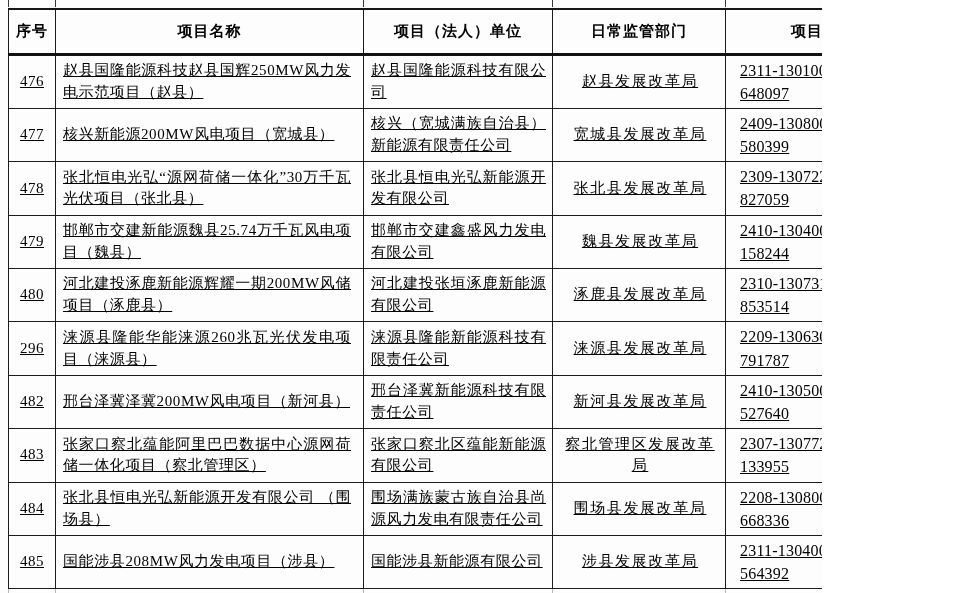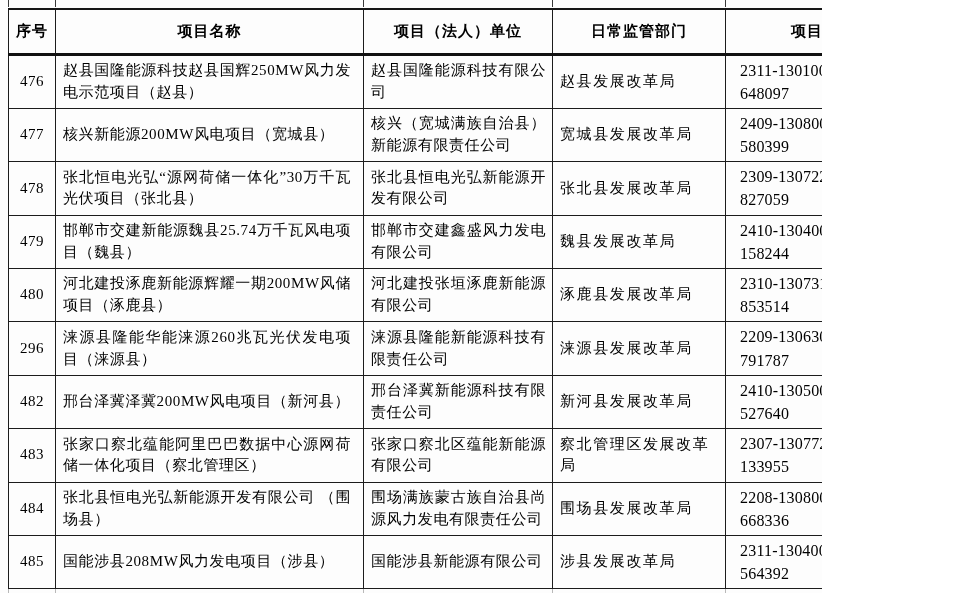--- a/index.html
+++ b/index.html
@@ -32,21 +32,21 @@
   .doc-table thead tr { height: 45px; }
   .doc-table th {
     font-weight: bold;
     font-size: 15px;
     text-align: center;
     letter-spacing: 1px;
     border-top: 2px solid #161616;
     border-bottom: 3px solid #111111;
     padding: 2px;
   }
-  .doc-table tbody tr { height: 53px; }
+  .doc-table tbody tr { height: 53px; text-decoration: underline; }
   .doc-table td {
     font-size: 15px;
     line-height: 1.45;
     padding: 3px 5px 3px 7px;
   }
   td.c-no {
     text-align: center;
     padding: 3px 2px;
     font-size: 15px;
     letter-spacing: 0.5px;
@@ -56,20 +56,21 @@
     letter-spacing: 0.6px;
     padding-right: 12px;
   }
   td.c-entity {
     text-align: justify;
     letter-spacing: 0.6px;
     padding-right: 6px;
   }
   td.c-regulator {
     letter-spacing: 1.6px;
+    text-align: center;
   }
   td.c-code {
     padding-left: 14px;
     font-size: 16px;
     letter-spacing: 0.2px;
   }
   td.c-remark { padding: 0; }
   .grid-stub {
     position: absolute;
     width: 1px;

